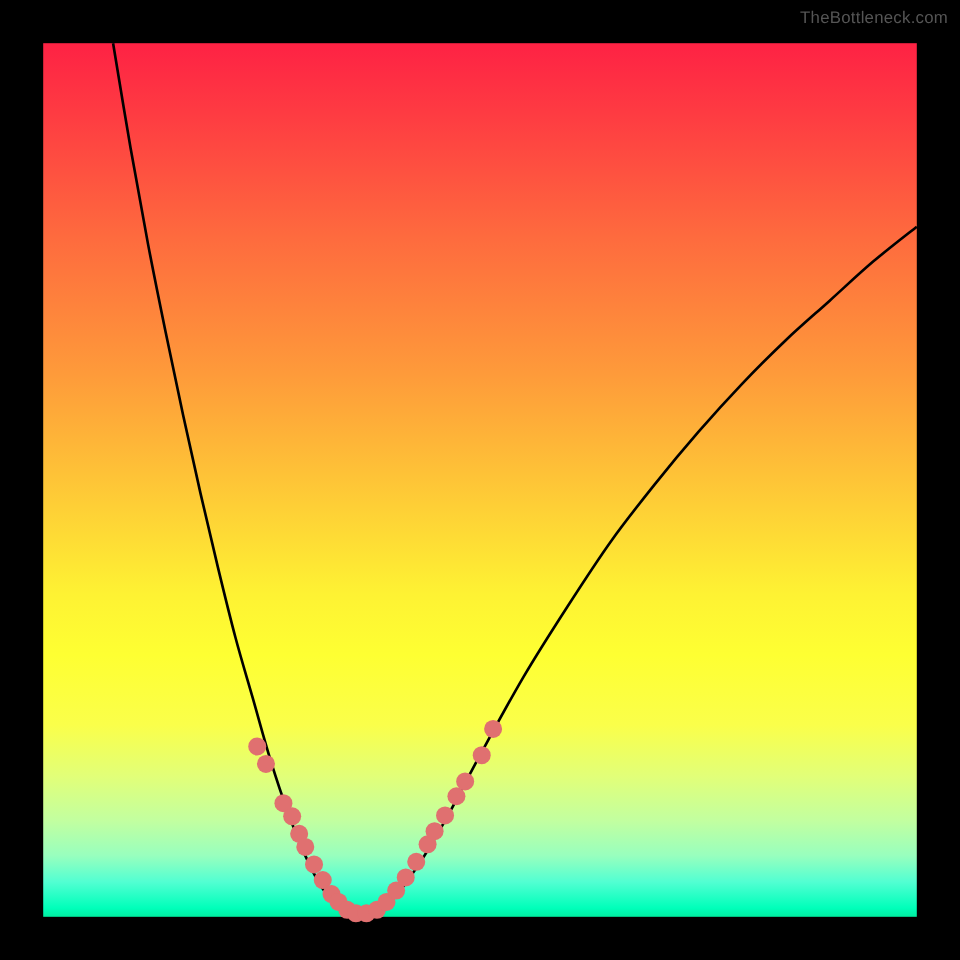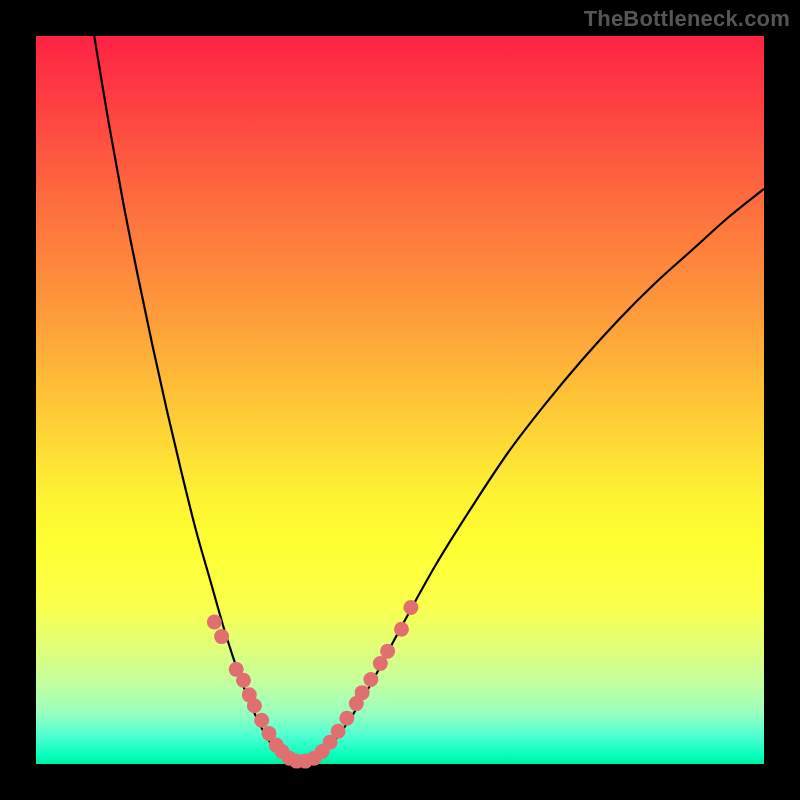--- a/index.html
+++ b/index.html
@@ -15,22 +15,22 @@
     position: relative;
     width: 800px;
     height: 800px;
     background: #000;
   }
   .watermark {
     position: absolute;
     top: 6px;
     right: 10px;
     color: #555;
-    font-size: 22px;
-    font-weight: 700;
+    font-size: 14px;
+    font-weight: 400;
     z-index: 10;
     letter-spacing: 0.2px;
   }
   .plot-area {
     position: absolute;
     left: 36px;
     top: 36px;
     width: 728px;
     height: 728px;
     background: linear-gradient(

